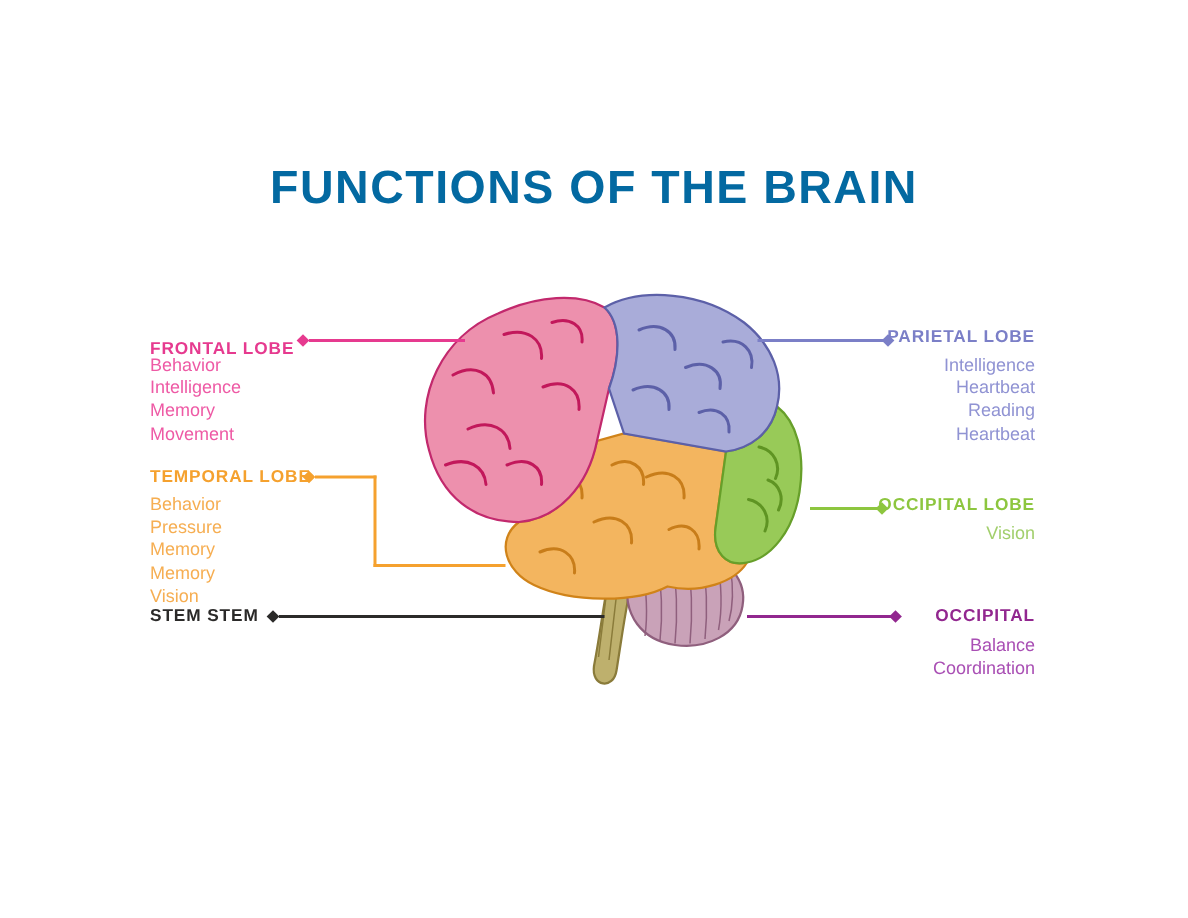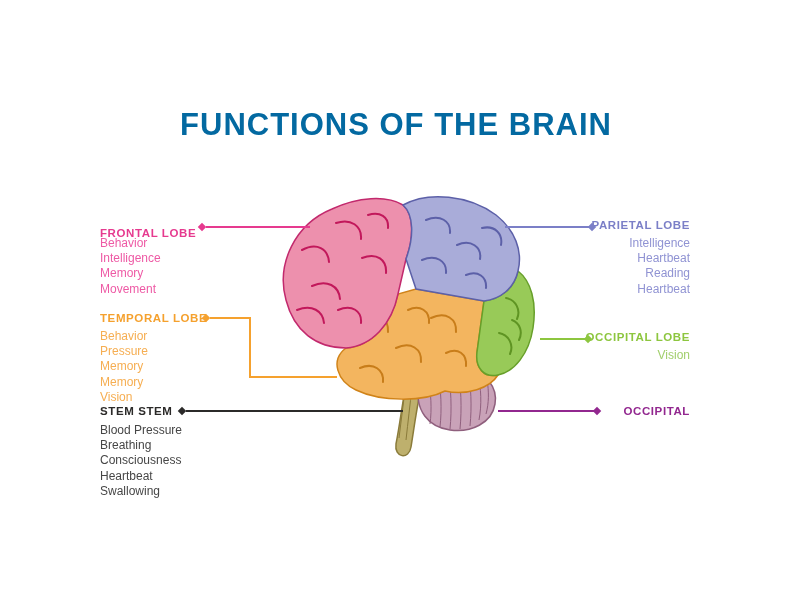--- a/index.html
+++ b/index.html
@@ -81,42 +81,39 @@
   <div class="hdr" style="left: 100px; top: 312px; color: rgb(245, 161, 46);">TEMPORAL LOBE</div>
   <div class="list" style="left: 100px; top: 329px; color: rgb(246, 174, 82);">
     <div>Behavior</div>
     <div>Pressure</div>
     <div>Memory</div>
     <div>Memory</div>
     <div>Vision</div>
   </div>
 
   <div class="hdr" style="left: 100px; top: 405px; color: rgb(43, 42, 41);">STEM STEM</div>
-  <div class="list" style="left: 100px; top: 423px; color: rgb(70, 70, 70);">
-    <div>Blood Pressure</div>
-    <div>Breathing</div>
-    <div>Consciousness</div>
-    <div>Heartbeat</div>
-    <div>Swallowing</div>
-  </div>
 
   <div class="hdr right" style="right: 102px; top: 219px; color: rgb(123, 127, 199);">PARIETAL LOBE</div>
   <div class="list right" style="right: 102px; top: 236px; color: rgb(144, 147, 211);">
     <div>Intelligence</div>
     <div>Heartbeat</div>
     <div>Reading</div>
     <div>Heartbeat</div>
   </div>
 
   <div class="hdr right" style="right: 102px; top: 331px; color: rgb(141, 198, 63);">OCCIPITAL LOBE</div>
   <div class="list right" style="right: 102px; top: 348px; color: rgb(162, 207, 108);">
     <div>Vision</div>
   </div>
 
   <div class="hdr right" style="right: 102px; top: 405px; color: rgb(146, 39, 143);">OCCIPITAL</div>
+  <div class="list right" style="right: 102px; top: 423px; color: rgb(169, 79, 180);">
+    <div>Balance</div>
+    <div>Coordination</div>
+  </div>
 
   <div class="diamond" style="left: 199px; top: 224px; background-color: rgb(230, 58, 143);"></div>
   <div class="line" style="left: 206px; top: 226px; width: 104px; background-color: rgb(230, 58, 143);"></div>
 
   <div class="diamond" style="left: 203px; top: 315px; background-color: rgb(245, 161, 46);"></div>
   <div class="line" style="left: 210px; top: 317px; width: 41px; background-color: rgb(245, 161, 46);"></div>
   <div class="vline" style="left: 249px; top: 317px; height: 61px; background-color: rgb(245, 161, 46);"></div>
   <div class="line" style="left: 249px; top: 376px; width: 88px; background-color: rgb(245, 161, 46);"></div>
 
   <div class="diamond" style="left: 179px; top: 408px; background-color: rgb(43, 42, 41);"></div>

